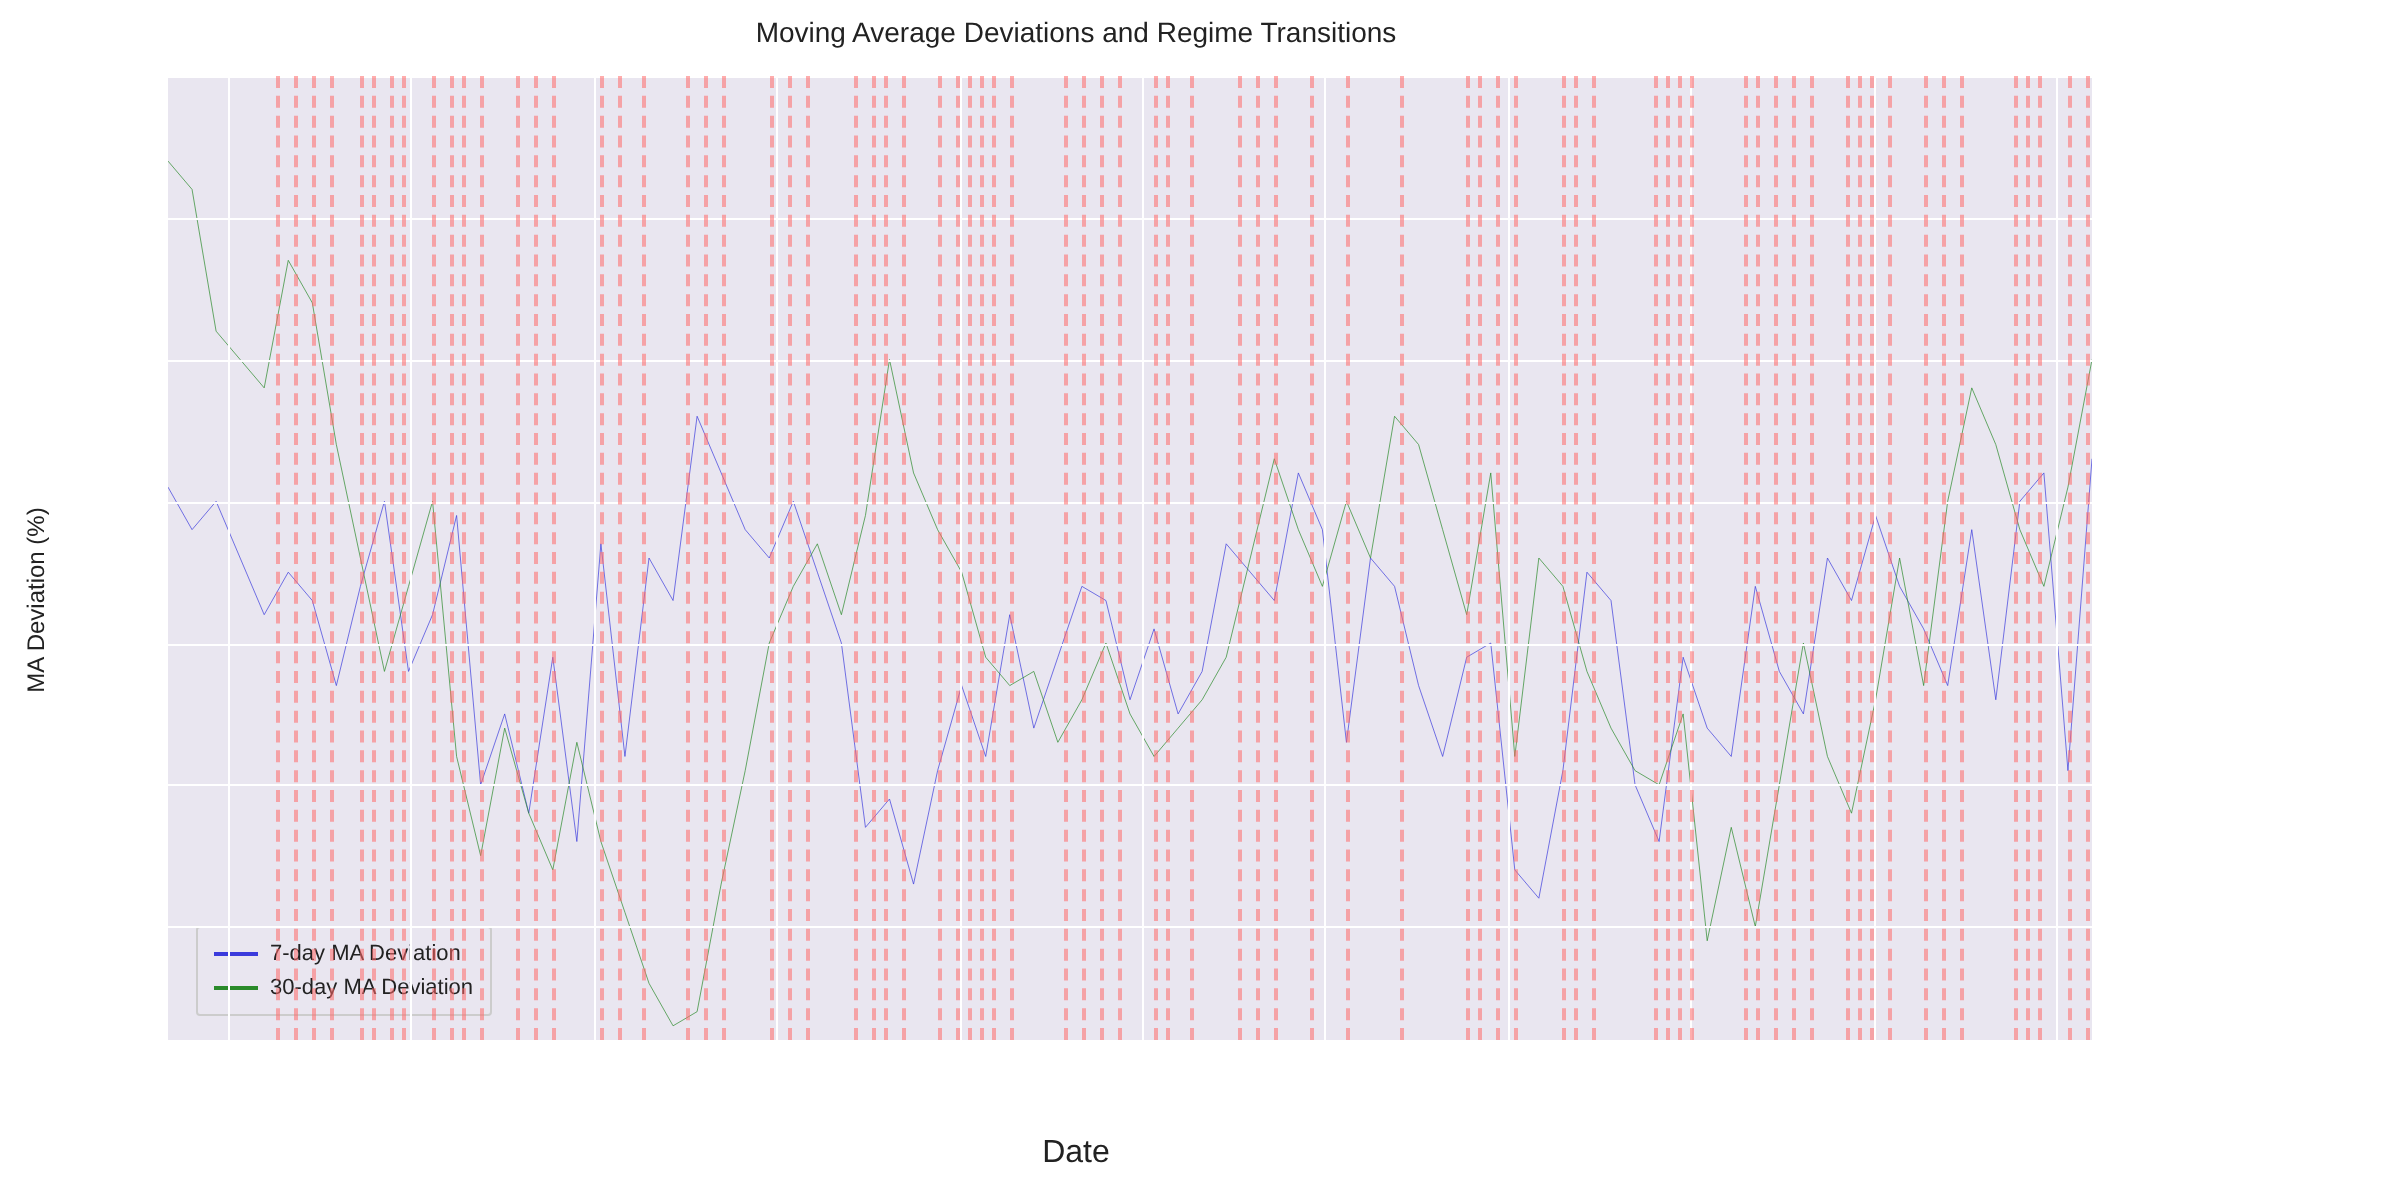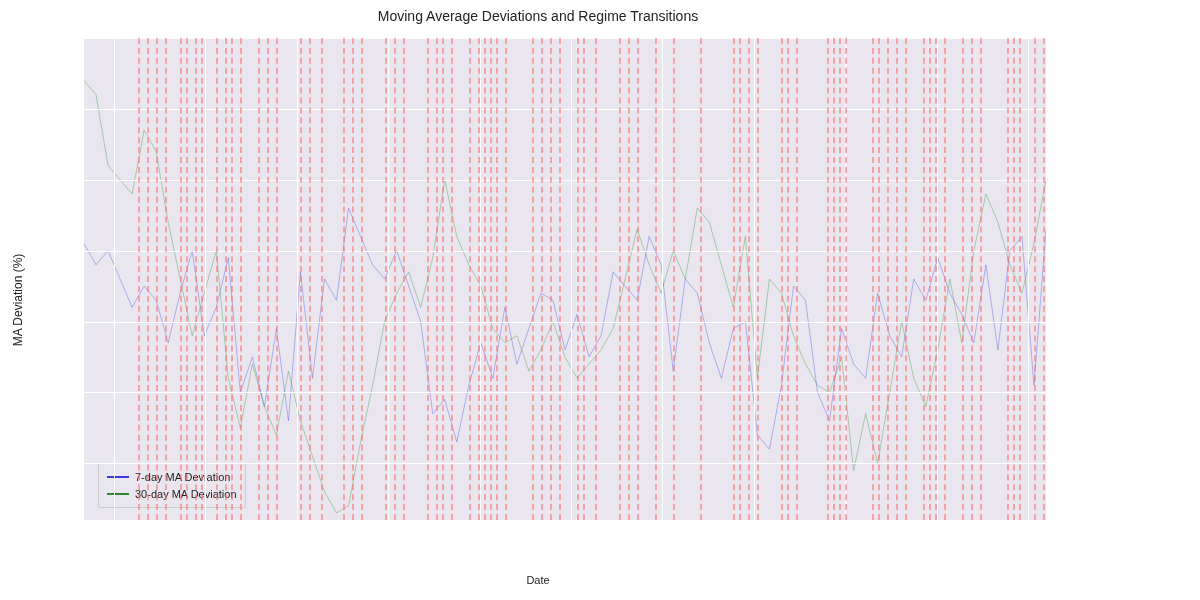--- a/index.html
+++ b/index.html
@@ -55,21 +55,21 @@
     top: 50%;
     transform: translate(-50%, -50%) rotate(-90deg);
     font-size: 12px;
     color: #222;
   }
   .xlabel {
     position: absolute;
     left: 50%;
     bottom: 14px;
     transform: translateX(-50%);
-    font-size: 11px;
+    font-size: 16px;
     color: #222;
   }
   .legend {
     position: absolute;
     left: 14px;
     bottom: 12px;
     background: rgba(233,230,240,0.9);
     border: 1px solid #ccc;
     border-radius: 2px;
     padding: 5px 8px;

